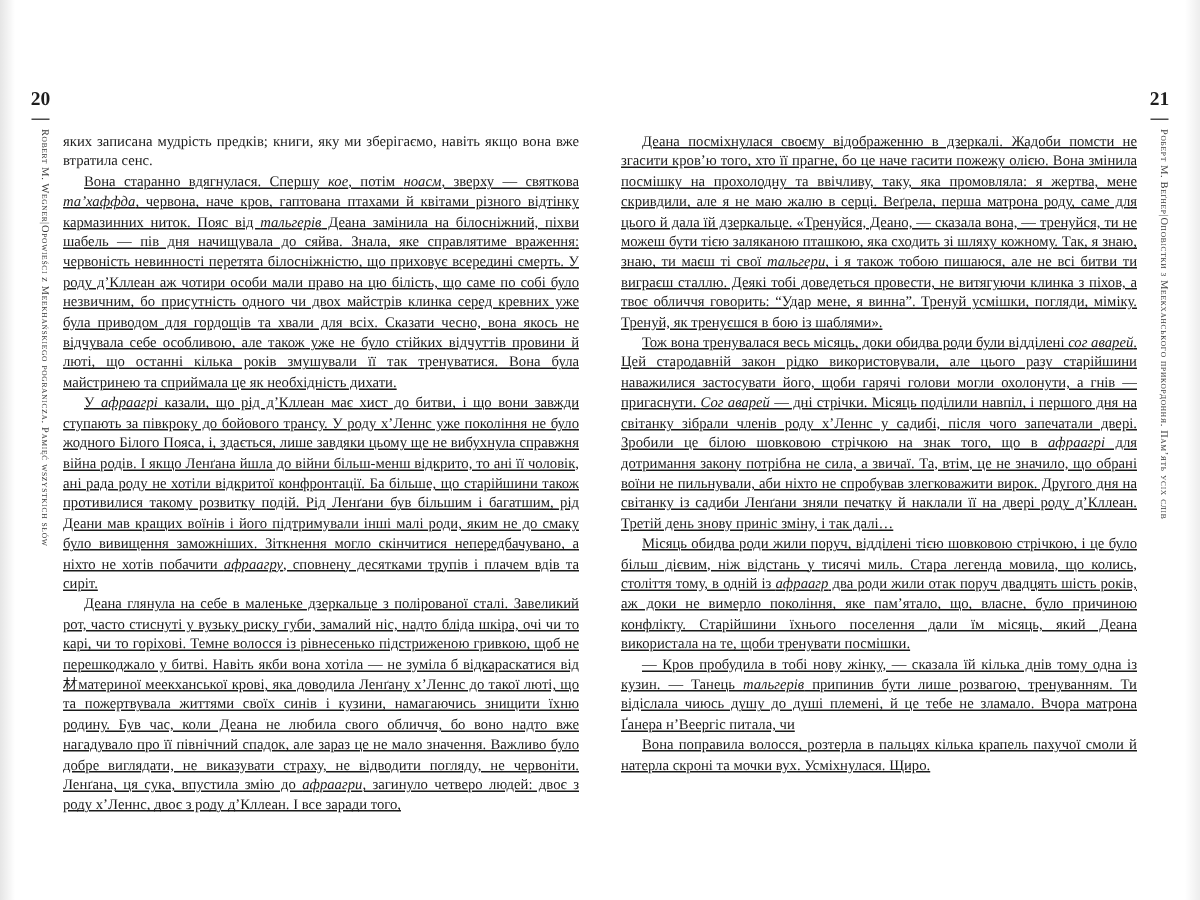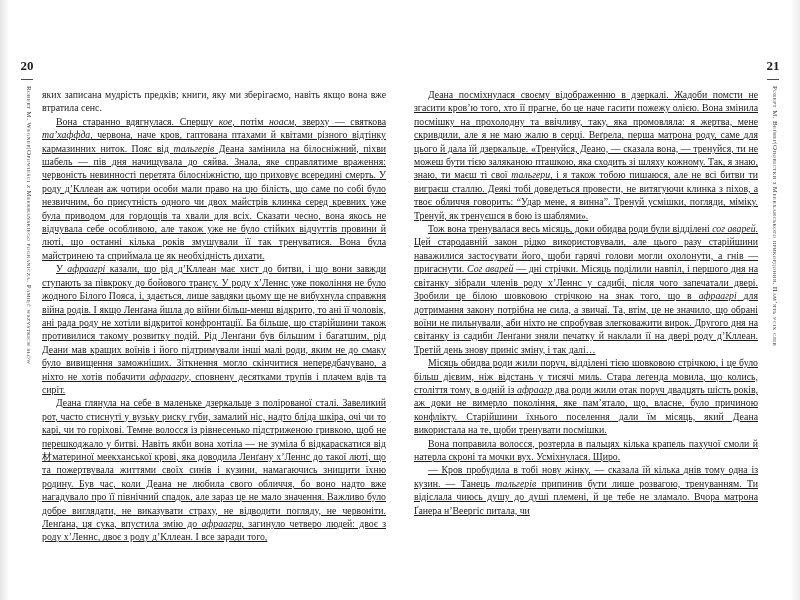--- a/index.html
+++ b/index.html
@@ -108,17 +108,17 @@
       <p class="para">яких записана мудрість предків; книги, яку ми зберігаємо, навіть якщо вона вже втратила сенс.</p>
       <p class="para indent">Вона старанно вдягнулася. Спершу <i>кое</i>, потім <i>ноасм</i>, зверху — святкова <i>та’хаффда</i>, червона, наче кров, гаптована птахами й квітами різного відтінку кармазинних ниток. Пояс від <i>тальгерів</i> Деана замінила на білосніжний, піхви шабель — пів дня начищувала до сяйва. Знала, яке справлятиме враження: червоність невинності перетята білосніжністю, що приховує всередині смерть. У роду д’Кллеан аж чотири особи мали право на цю білість, що саме по собі було незвичним, бо присутність одного чи двох майстрів клинка серед кревних уже була приводом для гордощів та хвали для всіх. Сказати чесно, вона якось не відчувала себе особливою, але також уже не було стійких відчуттів провини й люті, що останні кілька років змушували її так тренуватися. Вона була майстринею та сприймала це як необхідність дихати.</p>
       <p class="para indent">У <i>афраагрі</i> казали, що рід д’Кллеан має хист до битви, і що вони завжди ступають за півкроку до бойового трансу. У роду х’Леннс уже покоління не було жодного Білого Пояса, і, здається, лише завдяки цьому ще не вибухнула справжня війна родів. І якщо Ленґана йшла до війни більш-менш відкрито, то ані її чоловік, ані рада роду не хотіли відкритої конфронтації. Ба більше, що старійшини також противилися такому розвитку подій. Рід Ленґани був більшим і багатшим, рід Деани мав кращих воїнів і його підтримували інші малі роди, яким не до смаку було вивищення заможніших. Зіткнення могло скінчитися непередбачувано, а ніхто не хотів побачити <i>афраагру</i>, сповнену десятками трупів і плачем вдів та сиріт.</p>
       <p class="para indent">Деана глянула на себе в маленьке дзеркальце з полірованої сталі. Завеликий рот, часто стиснуті у вузьку риску губи, замалий ніс, надто бліда шкіра, очі чи то карі, чи то горіхові. Темне волосся із рівнесенько підстриженою гривкою, щоб не перешкоджало у битві. Навіть якби вона хотіла — не зуміла б відкараскатися від材материної меекханської крові, яка доводила Ленґану х’Леннс до такої люті, що та пожертвувала життями своїх синів і кузини, намагаючись знищити їхню родину. Був час, коли Деана не любила свого обличчя, бо воно надто вже нагадувало про її північний спадок, але зараз це не мало значення. Важливо було добре виглядати, не виказувати страху, не відводити погляду, не червоніти. Ленґана, ця сука, впустила змію до <i>афраагри</i>, загинуло четверо людей: двоє з роду х’Леннс, двоє з роду д’Кллеан. І все заради того,</p>
     </div>
 
   <div class="text-col right-page">
       <p class="para indent">Деана посміхнулася своєму відображенню в дзеркалі. Жадоби помсти не згасити кров’ю того, хто її прагне, бо це наче гасити пожежу олією. Вона змінила посмішку на прохолодну та ввічливу, таку, яка промовляла: я жертва, мене скривдили, але я не маю жалю в серці. Веґрела, перша матрона роду, саме для цього й дала їй дзеркальце. «Тренуйся, Деано, — сказала вона, — тренуйся, ти не можеш бути тією заляканою пташкою, яка сходить зі шляху кожному. Так, я знаю, знаю, ти маєш ті свої <i>тальгери</i>, і я також тобою пишаюся, але не всі битви ти виграєш сталлю. Деякі тобі доведеться провести, не витягуючи клинка з піхов, а твоє обличчя говорить: “Удар мене, я винна”. Тренуй усмішки, погляди, міміку. Тренуй, як тренуєшся в бою із шаблями».</p>
       <p class="para indent">Тож вона тренувалася весь місяць, доки обидва роди були відділені <i>сог аварей</i>. Цей стародавній закон рідко використовували, але цього разу старійшини наважилися застосувати його, щоби гарячі голови могли охолонути, а гнів — пригаснути. <i>Сог аварей</i> — дні стрічки. Місяць поділили навпіл, і першого дня на світанку зібрали членів роду х’Леннс у садибі, після чого запечатали двері. Зробили це білою шовковою стрічкою на знак того, що в <i>афраагрі</i> для дотримання закону потрібна не сила, а звичаї. Та, втім, це не значило, що обрані воїни не пильнували, аби ніхто не спробував злегковажити вирок. Другого дня на світанку із садиби Ленґани зняли печатку й наклали її на двері роду д’Кллеан. Третій день знову приніс зміну, і так далі…</p>
       <p class="para indent">Місяць обидва роди жили поруч, відділені тією шовковою стрічкою, і це було більш дієвим, ніж відстань у тисячі миль. Стара легенда мовила, що колись, століття тому, в одній із <i>афраагр</i> два роди жили отак поруч двадцять шість років, аж доки не вимерло покоління, яке пам’ятало, що, власне, було причиною конфлікту. Старійшини їхнього поселення дали їм місяць, який Деана використала на те, щоби тренувати посмішки.</p>
+      <p class="para indent">— Кров пробудила в тобі нову жінку, — сказала їй кілька днів тому одна із кузин. — Танець <i>тальгерів</i> припинив бути лише розвагою, тренуванням. Ти відіслала чиюсь душу до душі племені, й це тебе не зламало. Вчора матрона Ґанера н’Веергіс питала, чи</p>
       <p class="para indent">Вона поправила волосся, розтерла в пальцях кілька крапель пахучої смоли й натерла скроні та мочки вух. Усміхнулася. Щиро.</p>
-      <p class="para indent">— Кров пробудила в тобі нову жінку, — сказала їй кілька днів тому одна із кузин. — Танець <i>тальгерів</i> припинив бути лише розвагою, тренуванням. Ти відіслала чиюсь душу до душі племені, й це тебе не зламало. Вчора матрона Ґанера н’Веергіс питала, чи</p>
     </div>
 
 </div>
 
 </body></html>

